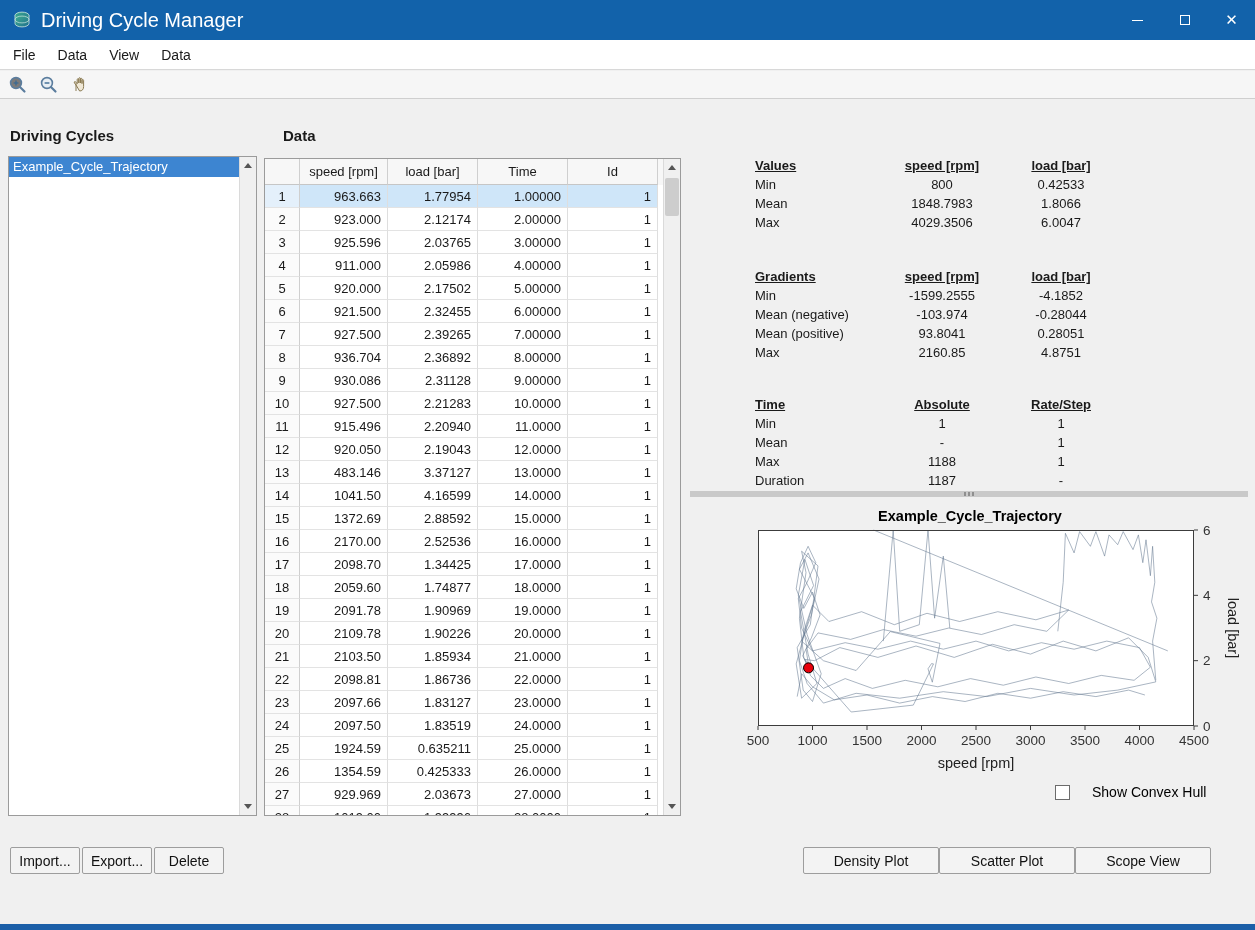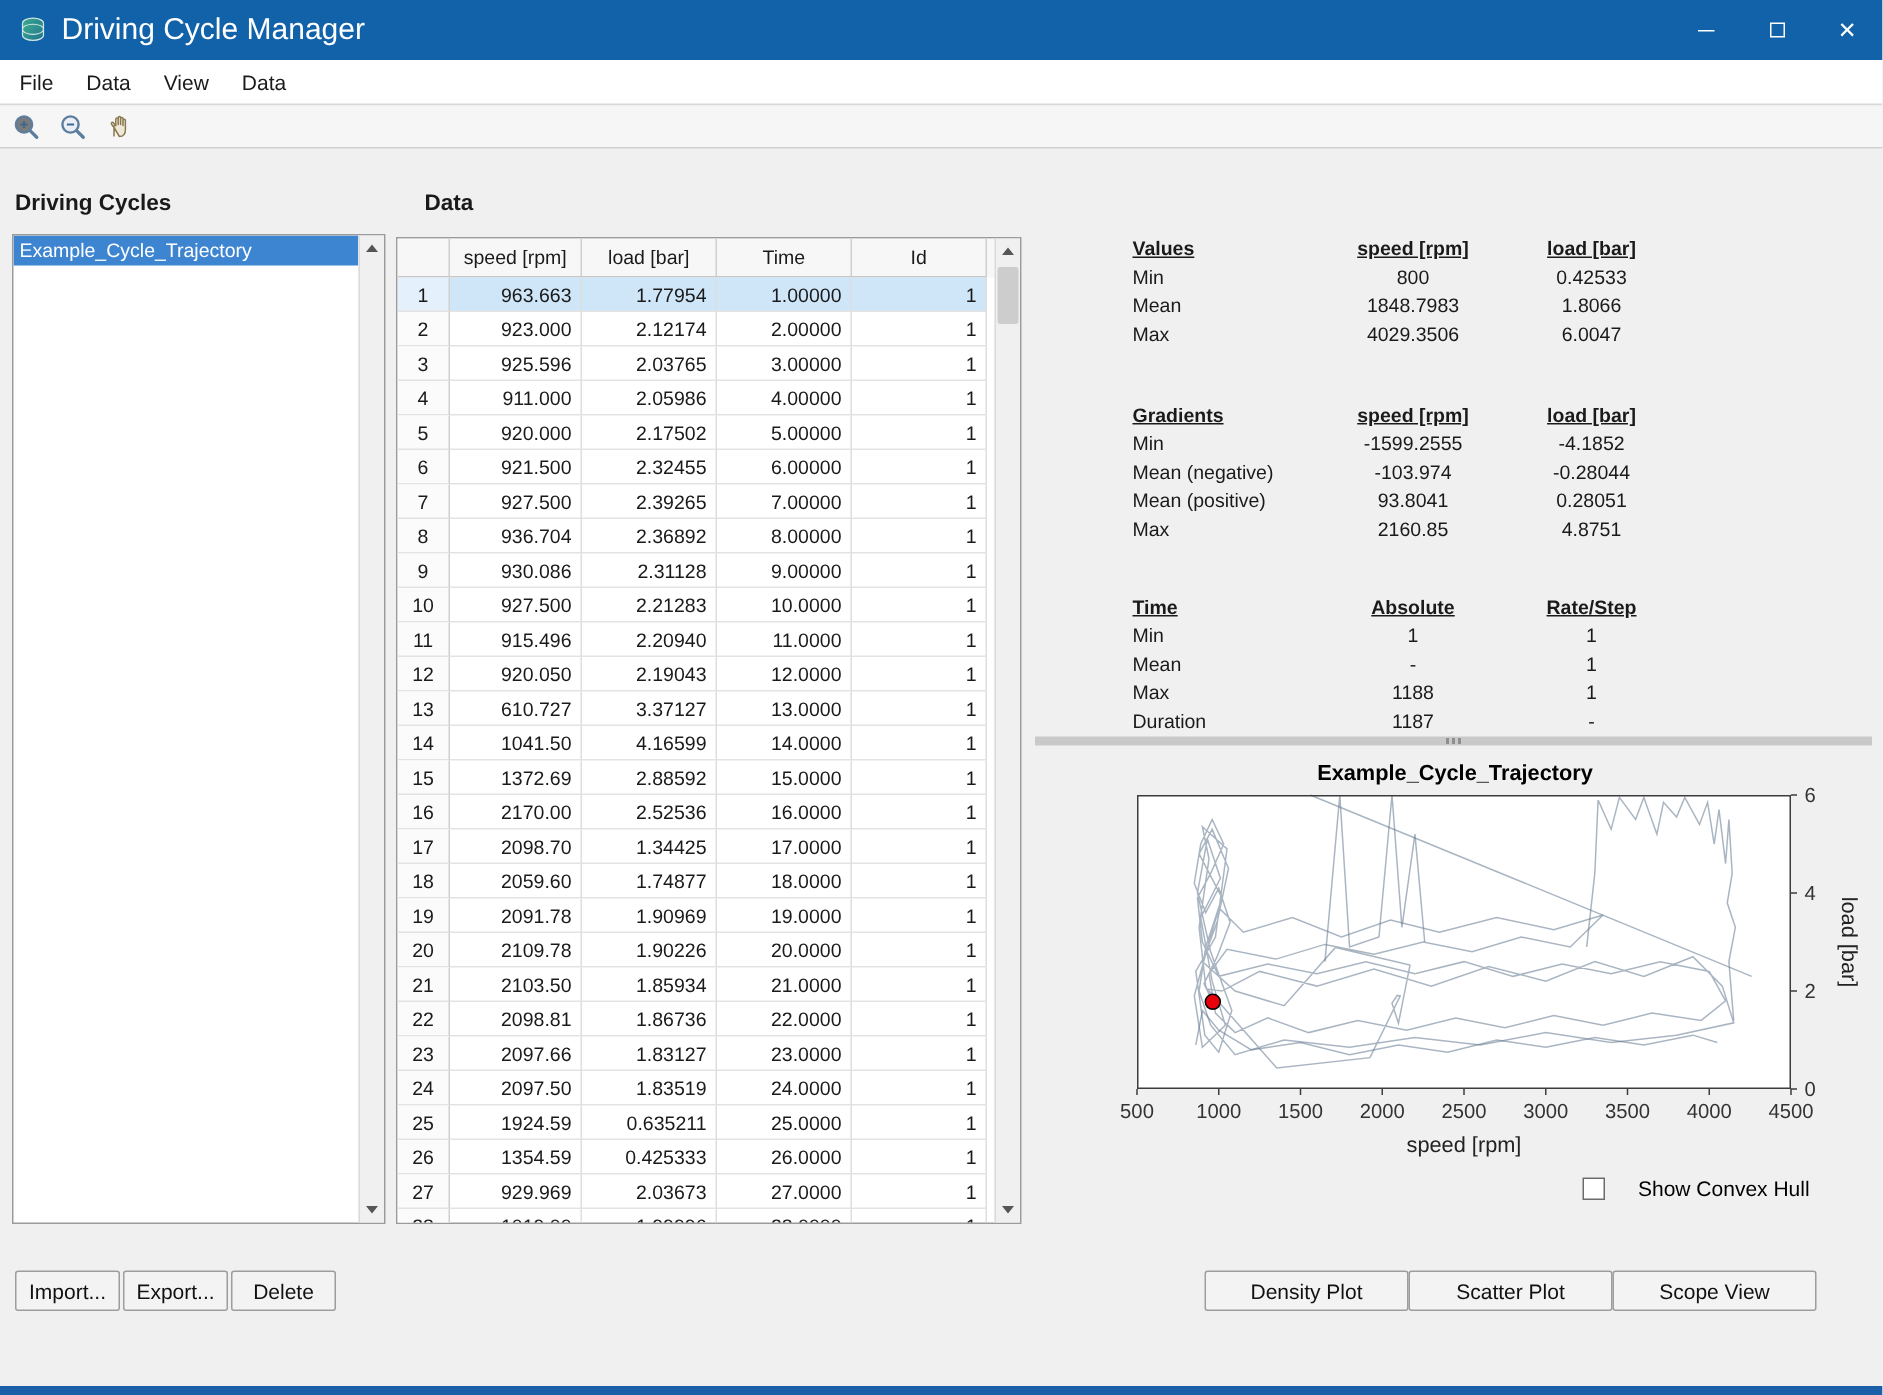--- a/index.html
+++ b/index.html
@@ -249,21 +249,21 @@
       </div>
       <div class="trow">
         <div class="tcell rowhead">12</div>
         <div class="tcell">920.050</div>
         <div class="tcell">2.19043</div>
         <div class="tcell">12.0000</div>
         <div class="tcell">1</div>
       </div>
       <div class="trow">
         <div class="tcell rowhead">13</div>
-        <div class="tcell">610.727</div>
+        <div class="tcell">483.146</div>
         <div class="tcell">3.37127</div>
         <div class="tcell">13.0000</div>
         <div class="tcell">1</div>
       </div>
       <div class="trow">
         <div class="tcell rowhead">14</div>
         <div class="tcell">1041.50</div>
         <div class="tcell">4.16599</div>
         <div class="tcell">14.0000</div>
         <div class="tcell">1</div>

